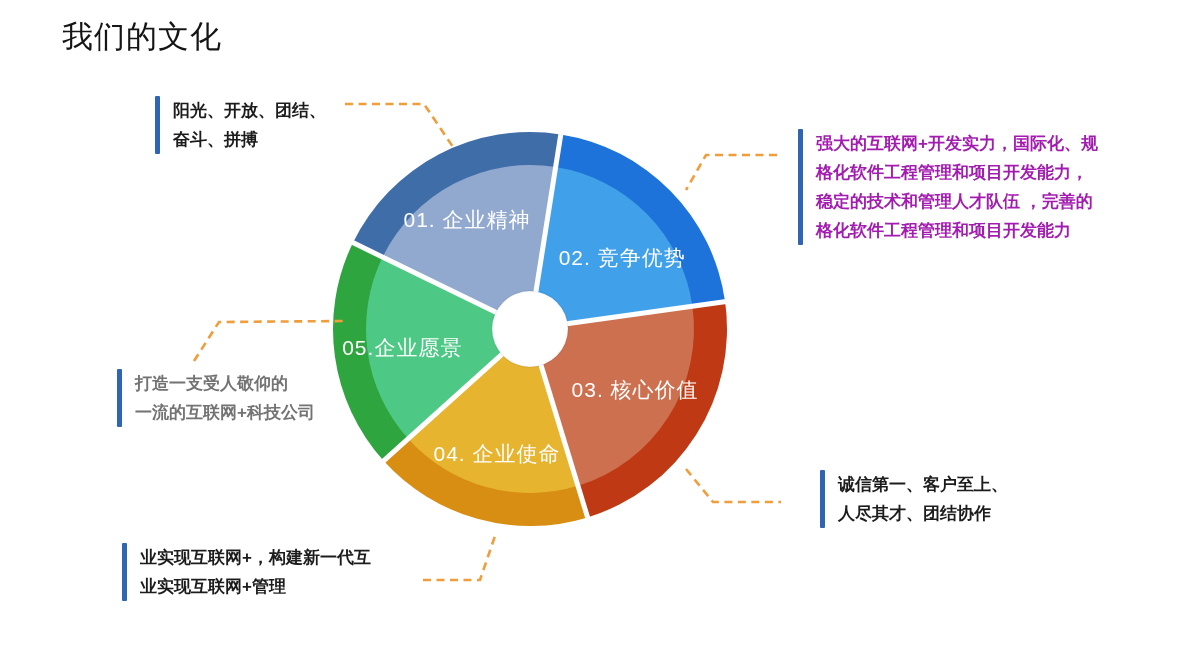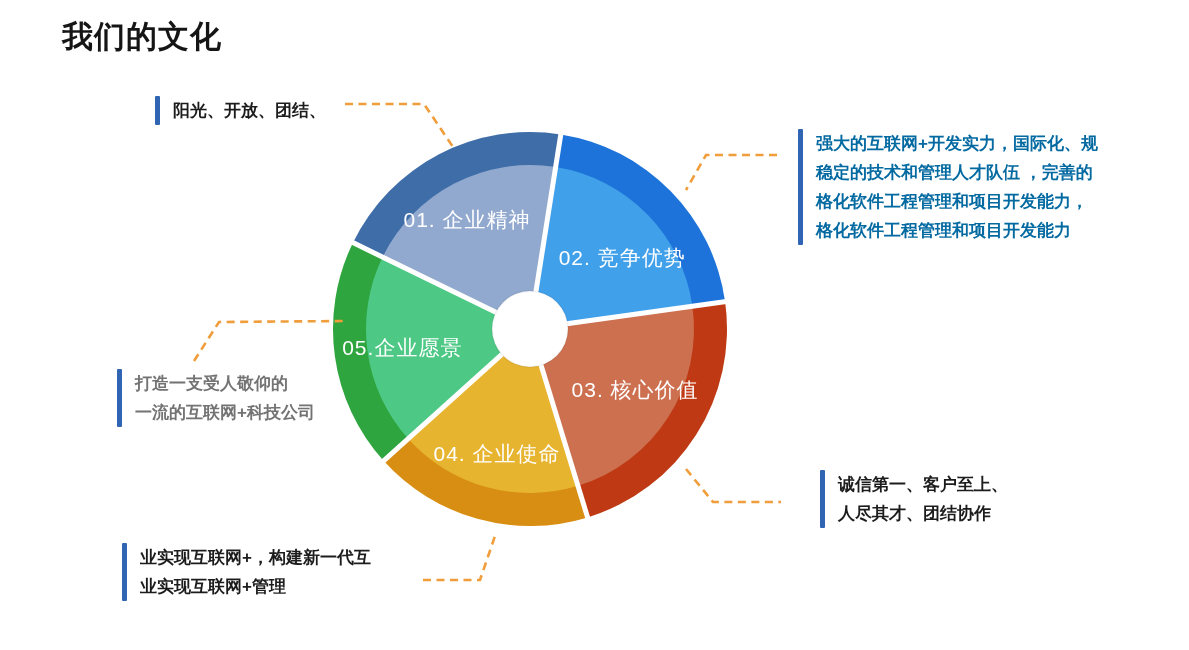--- a/index.html
+++ b/index.html
@@ -3,21 +3,21 @@
 <meta charset="utf-8">
 <style>
   html,body{margin:0;padding:0;background:#ffffff;}
   body{
     width:1189px;height:650px;position:relative;overflow:hidden;
     font-family:"Liberation Sans","DejaVu Sans",sans-serif;
   }
   .stage{position:absolute;inset:0;}
   .page-title{
     position:absolute;left:62px;top:16px;margin:0;
-    font-size:31px;font-weight:700;color:#151515;letter-spacing:1px;text-align:right;
+    font-size:31px;font-weight:400;color:#151515;letter-spacing:1px;text-align:right;
   }
   svg.wheel{position:absolute;left:0;top:0;}
   .callout{
     position:absolute;display:flex;align-items:stretch;
   }
   .callout .bar{
     width:5px;border-radius:1px;flex:0 0 5px;margin-right:13px;
   }
   .callout .lines{
     font-size:17px;font-weight:bold;color:#1c1c1c;line-height:29px;
@@ -71,29 +71,30 @@
         <text x="635.1" y="389.0" fill="#ffffff" text-anchor="middle" dominant-baseline="central" class="slice-label">03. 核心价值</text>
         <text x="497.0" y="453.7" fill="#ffffff" text-anchor="middle" dominant-baseline="central" class="slice-label">04. 企业使命</text>
         <text x="402.3" y="347.0" fill="#ffffff" text-anchor="middle" dominant-baseline="central" class="slice-label">05.企业愿景</text>
       </g>
   </svg>
 
   <div class="callout co-tl">
     <span class="bar" style="background: rgb(47, 101, 178);"></span>
     <div class="lines" style="color: rgb(28, 28, 28);">
         <div>阳光、开放、团结、</div>
+        <div>奋斗、拼搏</div>
       </div>
   </div>
 
   <div class="callout co-rt">
     <span class="bar" style="background: rgb(47, 101, 178);"></span>
-    <div class="lines" style="color: #0369a1;">
+    <div class="lines" style="color: #a21caf;">
         <div>强大的互联网+开发实力，国际化、规</div>
+        <div>格化软件工程管理和项目开发能力，</div>
         <div>稳定的技术和管理人才队伍 ，完善的</div>
-        <div>格化软件工程管理和项目开发能力，</div>
         <div>格化软件工程管理和项目开发能力</div>
       </div>
   </div>
 
   <div class="callout co-lm">
     <span class="bar" style="background: rgb(47, 101, 178);"></span>
     <div class="lines" style="color: #737373;">
         <div>打造一支受人敬仰的</div>
         <div>一流的互联网+科技公司</div>
       </div>

